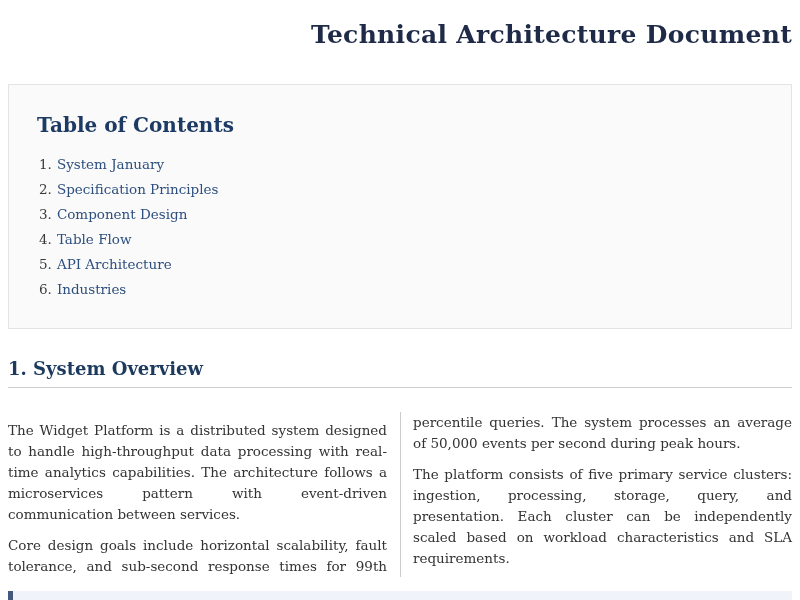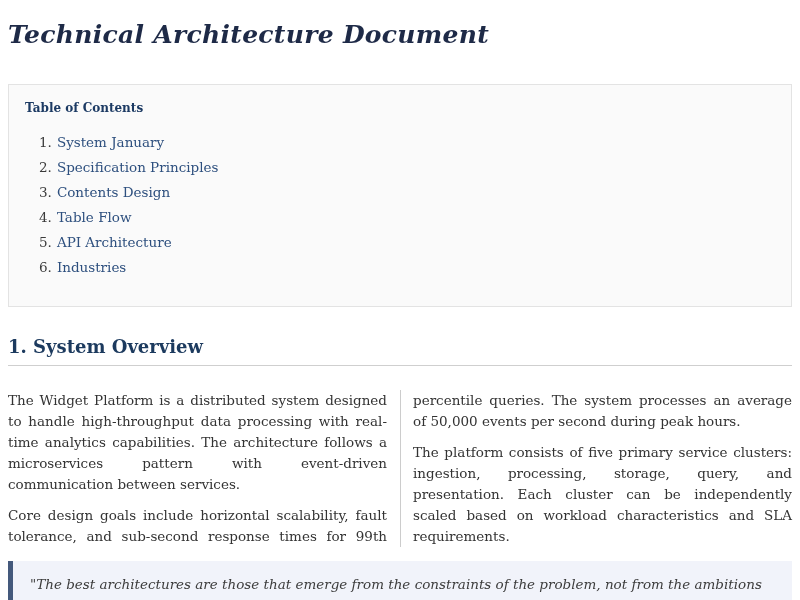--- a/index.html
+++ b/index.html
@@ -11,23 +11,22 @@
     background: #ffffff;
     font-family: "DejaVu Serif", serif;
     color: #333333;
   }
   .page {
     padding: 0 8px;
   }
 
   
   .doc-header {
-    text-align: left;
+    text-align: right;
     padding-top: 20px;
-    font-style: italic;
   }
   .doc-title {
     margin: 0;
     font-size: 25px;
     font-weight: bold;
     color: #1e2a47;
     letter-spacing: 0.3px;
   }
   .doc-subtitle {
     margin: 12px 0 0 0;
@@ -36,22 +35,22 @@
   }
 
   
   .toc-box {
     margin-top: 35px;
     background: #fafafa;
     border: 1px solid #e3e3e3;
     padding: 16px 16px 26px 16px;
   }
   .toc-heading {
-    margin: 0;
-    font-size: 12px;
+    margin: 12px;
+    font-size: 20px;
     font-weight: bold;
     color: #1c3a63;
   }
   .toc-list {
     list-style: none;
     margin: 15px 0 0 0;
     padding: 0 0 0 14px;
   }
   .toc-item {
     font-size: 13.5px;
@@ -82,21 +81,21 @@
     margin-top: 24px;
     column-count: 2;
     column-gap: 26px;
     column-rule: 1px solid #cccccc;
     text-align: justify;
     font-size: 13.5px;
     line-height: 21px;
     color: #333333;
   }
   .columns p {
-    margin: 0 0 10px 0;
+    margin: 8px 0 10px 0;
   }
   .columns p:last-child {
     margin-bottom: 0;
   }
 
   
   .pull-quote {
     margin: 14px 0 0 0;
     background: #f1f3fa;
     border-left: 5px solid #44597c;
@@ -119,21 +118,21 @@
   <section class="toc-box">
     <h2 class="toc-heading">Table of Contents</h2>
     <ol class="toc-list">
       <li class="toc-item">
         <span class="toc-num">1.</span><a class="toc-link">System January</a>
       </li>
       <li class="toc-item">
         <span class="toc-num">2.</span><a class="toc-link">Specification Principles</a>
       </li>
       <li class="toc-item">
-        <span class="toc-num">3.</span><a class="toc-link">Contents Design</a>
+        <span class="toc-num">3.</span><a class="toc-link">Component Design</a>
       </li>
       <li class="toc-item">
         <span class="toc-num">4.</span><a class="toc-link">Table Flow</a>
       </li>
       <li class="toc-item">
         <span class="toc-num">5.</span><a class="toc-link">API Architecture</a>
       </li>
       <li class="toc-item">
         <span class="toc-num">6.</span><a class="toc-link">Industries</a>
       </li>

